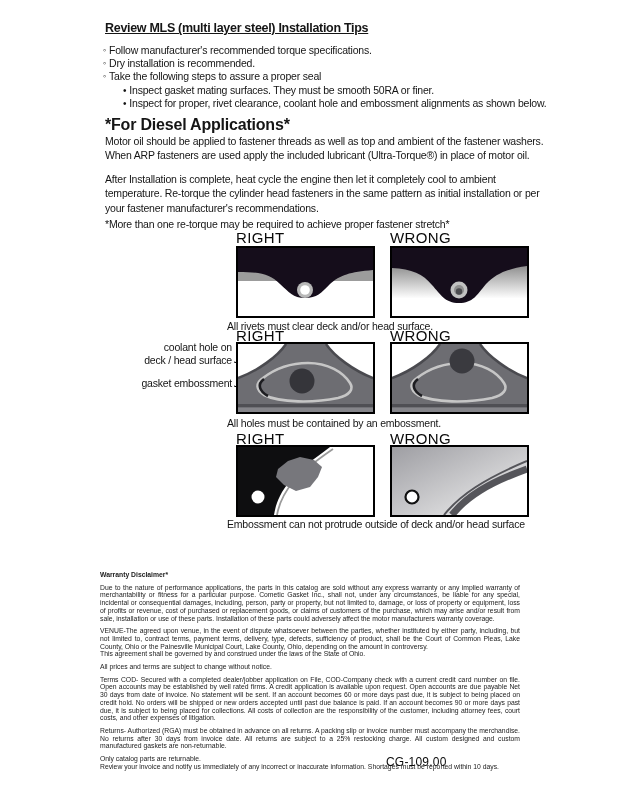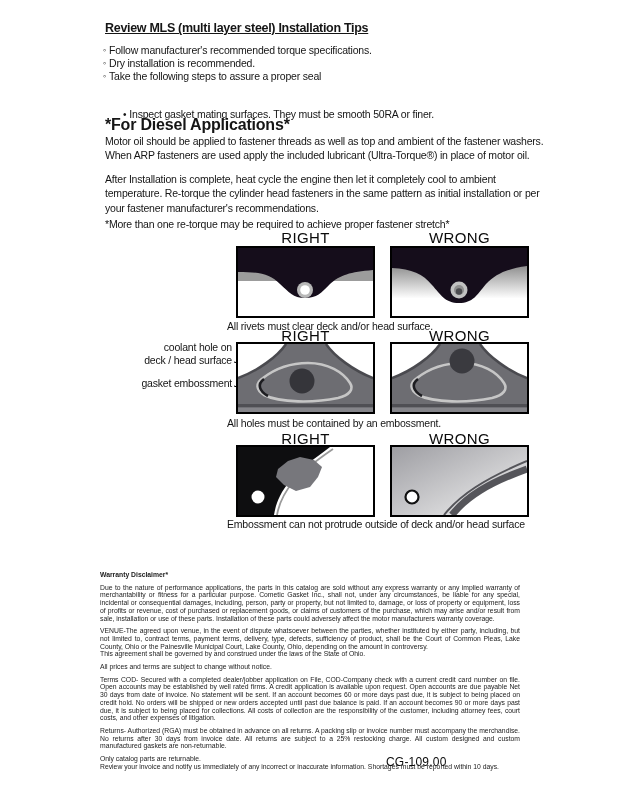--- a/index.html
+++ b/index.html
@@ -8,29 +8,29 @@
     font-family:"Liberation Sans", sans-serif; color:#151515; overflow:hidden;
   }
   .title {
     position:absolute; left:105px; top:21px;
     font-size:12.5px; font-weight:bold; letter-spacing:-0.3px;
     text-decoration:underline;
   }
   .bullets { position:absolute; left:103px; top:44px; font-size:10.5px; letter-spacing:-0.2px; line-height:13.2px; }
   .b-item { white-space:nowrap; }
   .b-item::before { content:"\25E6"; font-size:9px; margin-right:3px; vertical-align:1px; }
-  .sb-item { white-space:nowrap; margin-left:20px;margin-top:24px; }
+  .sb-item { white-space:nowrap; margin-left:20px; }
   .sb-item::before { content:"\2022"; font-size:10px; margin-right:3px; }
   .section-head { position:absolute; left:105px; top:116px; font-size:16px; font-weight:bold; letter-spacing:-0.2px; }
   .para { position:absolute; left:105px; width:448px; font-size:10.5px; letter-spacing:-0.2px; line-height:14.4px; }
   #para1 { top:134px; }
   #para2 { top:172px; }
   #para3 { top:217px; }
 
-  .dlabel { position:absolute; width:139px; text-align:center; font-size:15px; letter-spacing:0.4px; color:#0a0a0a; }
+  .dlabel { position:absolute; width:139px; text-align:left; font-size:15px; letter-spacing:0.4px; color:#0a0a0a; }
   .dbox { position:absolute; width:139px; height:72px; border:2px solid #000; box-sizing:border-box; background:#fff; }
   .dbox svg { display:block; }
   .dcaption { position:absolute; left:227px; font-size:10.5px; letter-spacing:-0.2px; line-height:13px; }
 
   .callout { position:absolute; left:100px; width:132px; text-align:right; font-size:10.5px; letter-spacing:-0.2px; line-height:12.5px; }
   #callout-coolant { top:341px; }
   #callout-emboss { top:377px; }
   .leader-svg { position:absolute; left:100px; top:330px; pointer-events:none; }
 
   .legal { position:absolute; left:100px; top:571px; width:420px; }
@@ -44,20 +44,21 @@
 
 <div class="page">
 
   <div class="title">Review MLS (multi layer steel) Installation Tips</div>
 
   <div class="bullets">
     <div class="b-item">Follow manufacturer's recommended torque specifications.</div>
     <div class="b-item">Dry installation is recommended.</div>
     <div class="b-item">Take the following steps to assure a proper seal</div>
     <div class="sb-item">Inspect gasket mating surfaces.  They must be smooth 50RA or finer.</div>
+    <div class="sb-item">Inspect for proper, rivet clearance, coolant hole and embossment alignments as shown below.</div>
   </div>
 
   <div class="section-head">*For Diesel Applications*</div>
   <div class="para" id="para1">Motor oil should be applied to fastener threads as well as top and ambient of the fastener washers. When ARP fasteners are used apply the included lubricant (Ultra-Torque®) in place of motor oil.</div>
   <div class="para" id="para3">*More than one re-torque may be required to achieve proper fastener stretch*</div>
   <div class="para" id="para2">After Installation is complete, heat cycle the engine then let it completely cool to ambient temperature. Re-torque the cylinder head fasteners in the same pattern as initial installation or per your fastener manufacturer's recommendations.</div>
 
   <div class="dlabel" style="left:236px; top:229px;">RIGHT</div>
   <div class="dlabel" style="left:390px; top:229px;">WRONG</div>
 

